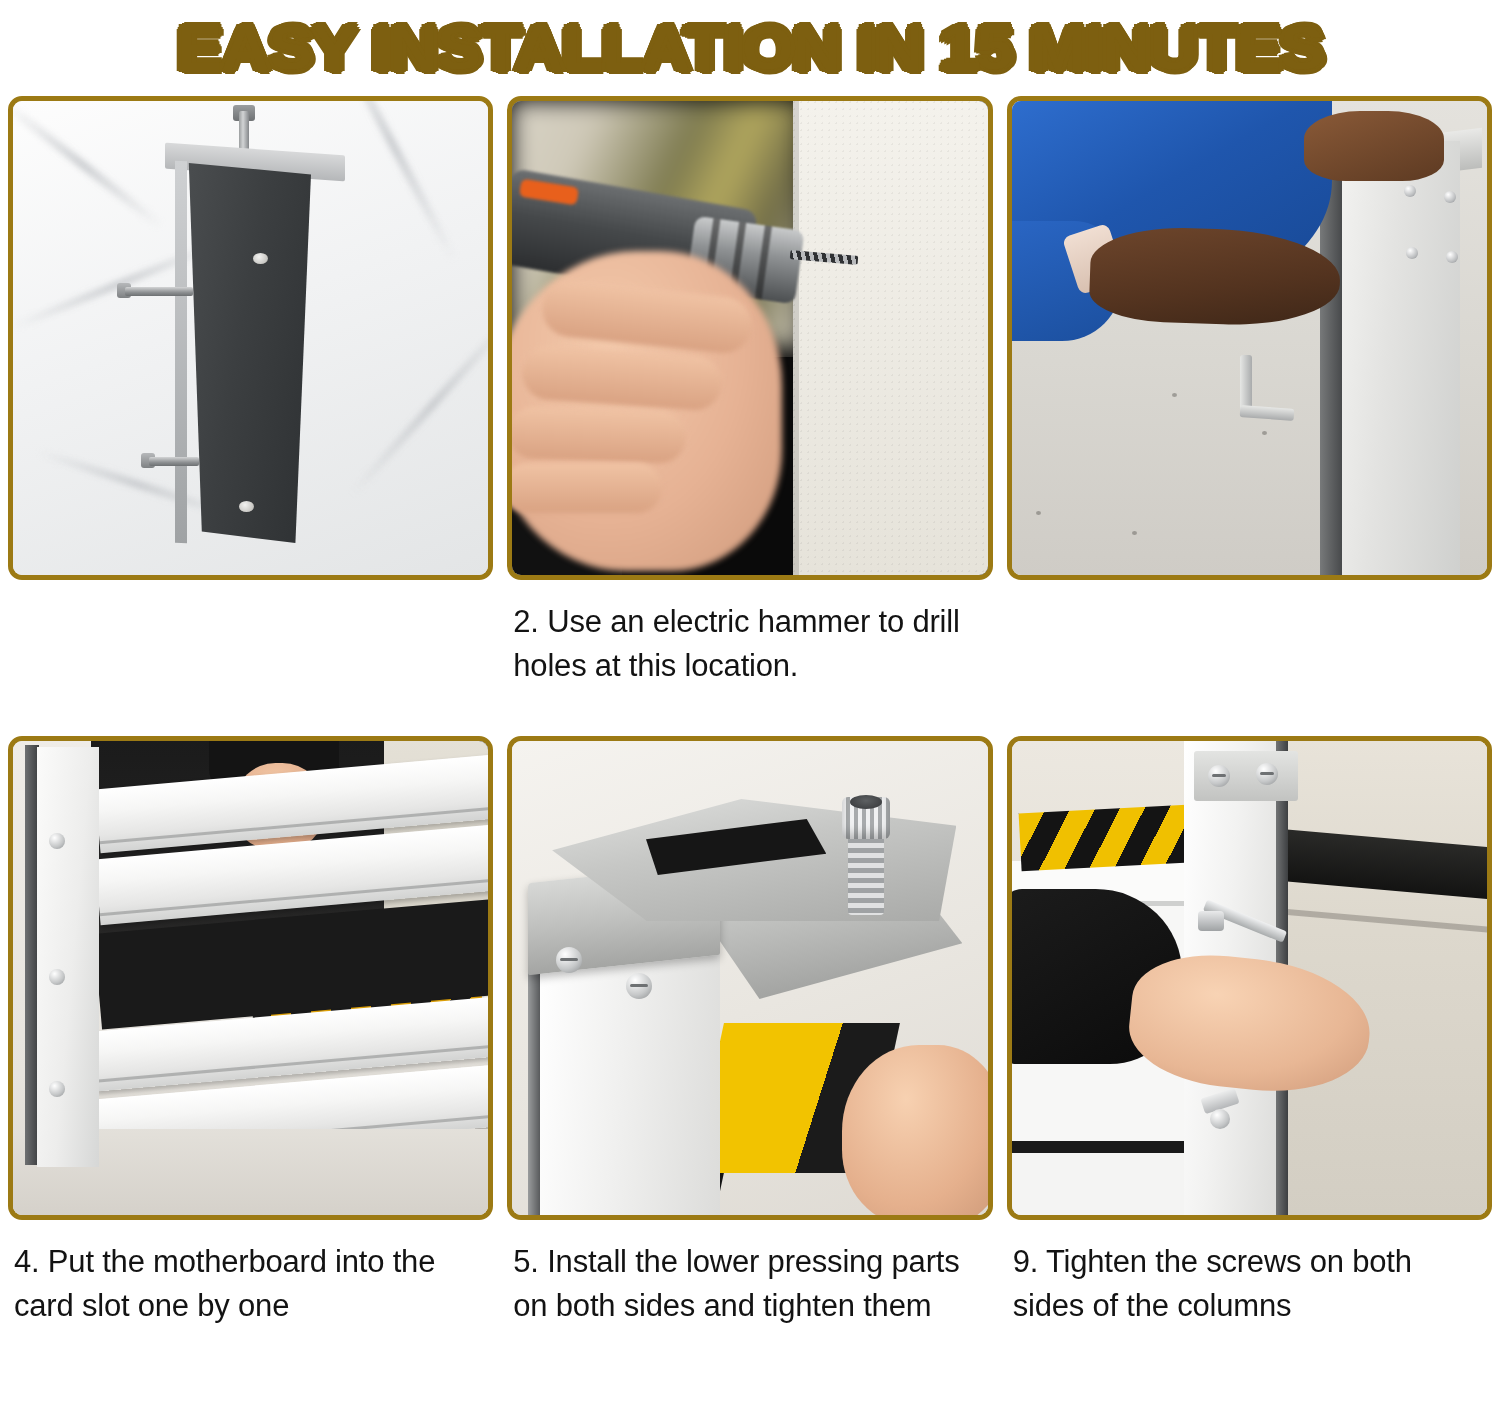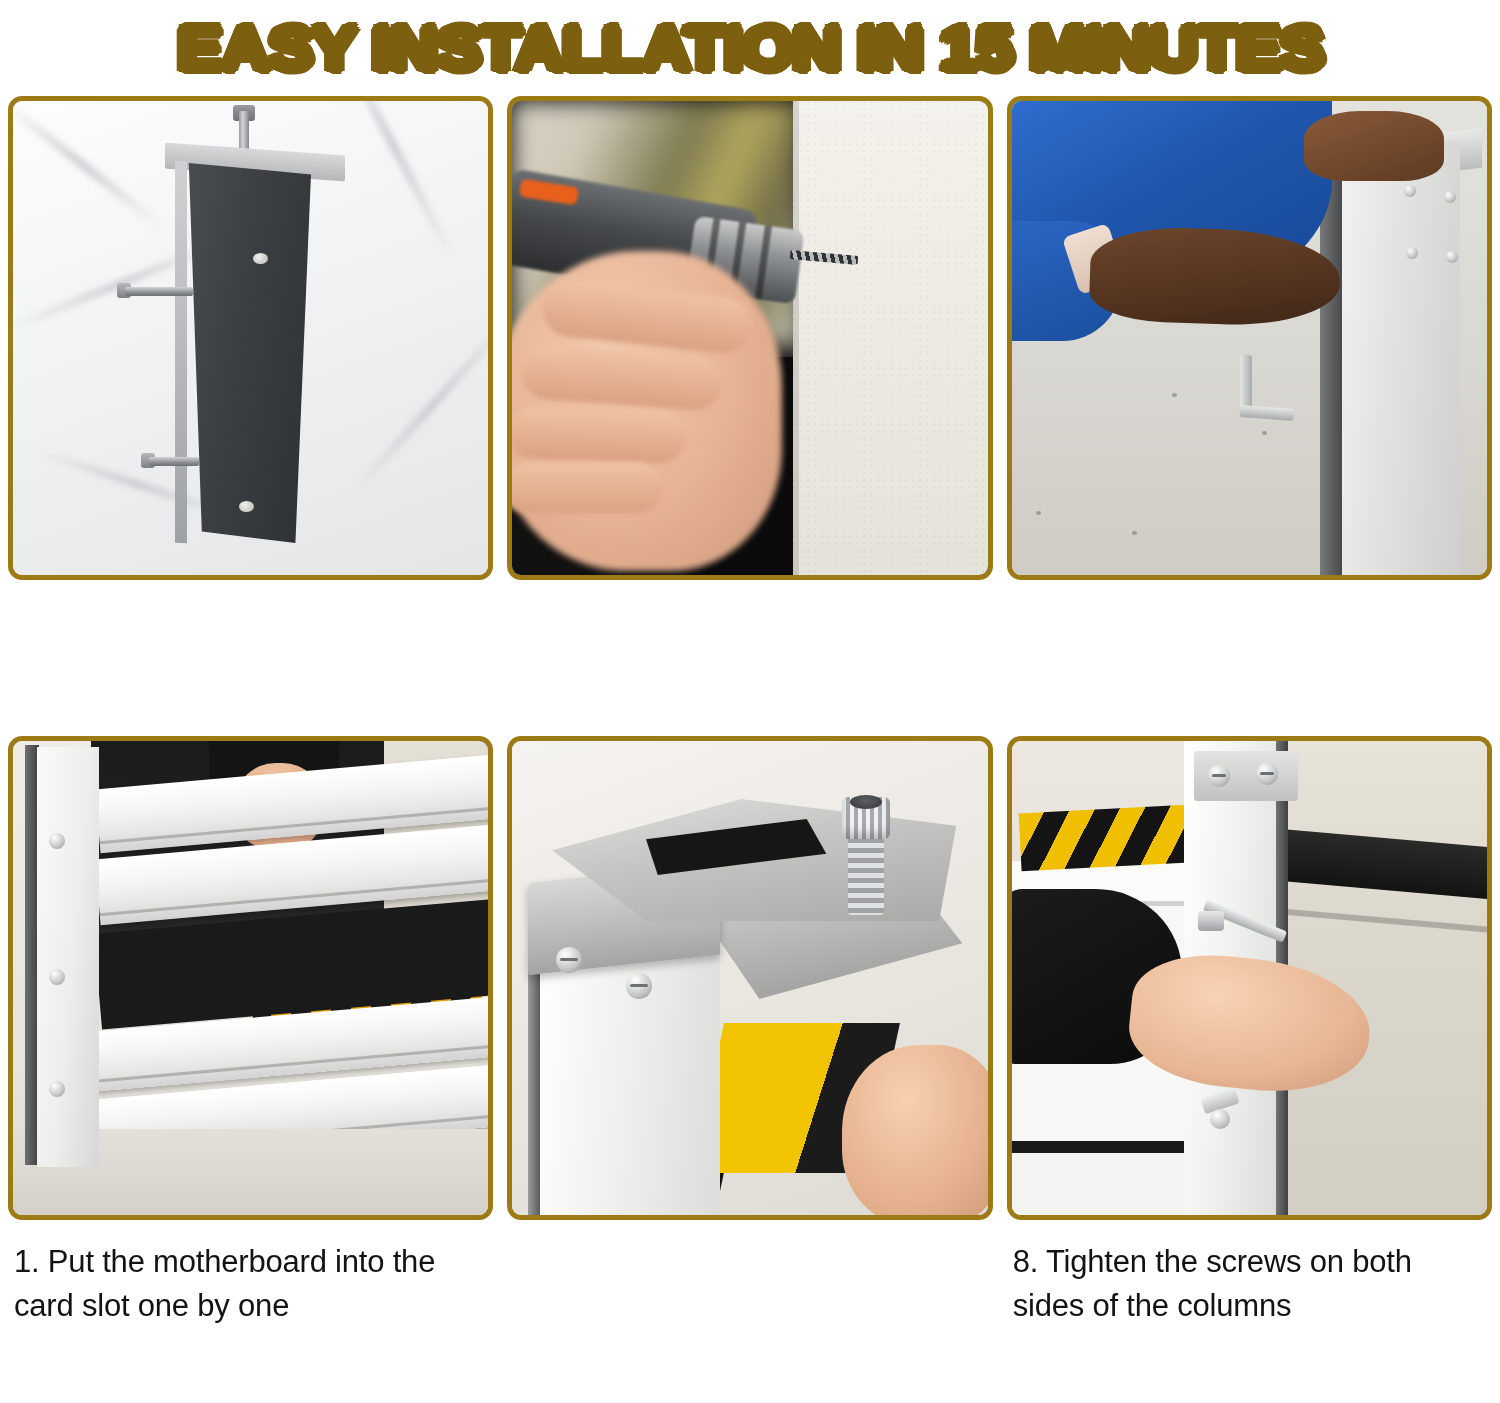--- a/index.html
+++ b/index.html
@@ -539,20 +539,21 @@
           <div class="p2-chuck-ring" style="left:70px;"></div>
         </div>
         <div class="p2-bit"></div>
         <div class="p2-hand"></div>
         <div class="p2-finger" style="left:30px;top:188px;width:210px;height:56px;transform:rotate(6deg);"></div>
         <div class="p2-finger" style="left:10px;top:250px;width:200px;height:54px;transform:rotate(4deg);"></div>
         <div class="p2-finger" style="left:-4px;top:308px;width:178px;height:52px;transform:rotate(2deg);"></div>
         <div class="p2-finger" style="left:-10px;top:362px;width:160px;height:50px;transform:rotate(0deg);"></div>
       </div>
     </div>
+    <div class="caption">2. Use an electric hammer to drill holes at this location.</div>
   </div>
 
   <div class="cell row1">
     <div class="photo-frame">
       <div class="photo">
         <div class="p3-floor"></div>
         <div class="p3-speck" style="left:160px;top:292px;"></div>
         <div class="p3-speck" style="left:24px;top:410px;"></div>
         <div class="p3-speck" style="left:250px;top:330px;"></div>
         <div class="p3-speck" style="left:120px;top:430px;"></div>
@@ -599,21 +600,21 @@
         </div>
         <div class="p4-gap" style="left:76px;top:404px;width:430px;height:12px;transform:rotate(-5deg);"></div>
         <div class="p4-floor"></div>
         <div class="p4-column-edge"></div>
         <div class="p4-column"></div>
         <div class="p4-col-screw" style="top:92px;"></div>
         <div class="p4-col-screw" style="top:228px;"></div>
         <div class="p4-col-screw" style="top:340px;"></div>
       </div>
     </div>
-    <div class="caption">1. Put the motherboard into the card slot one by one</div>
+    <div class="caption">4. Put the motherboard into the card slot one by one</div>
   </div>
 
   <div class="cell row2">
     <div class="photo-frame">
       <div class="photo">
         <div class="p5-bg"></div>
         <div class="p5-tape-black"></div>
         <div class="p5-tape"></div>
         <div class="p5-post-edge"></div>
         <div class="p5-post"></div>
@@ -622,20 +623,21 @@
         <div class="p5-bracket-front"></div>
         <div class="p5-bracket-top"></div>
         <div class="p5-slot"></div>
         <div class="p5-bolt-shaft"></div>
         <div class="p5-bolt-head"></div>
         <div class="p5-bolt-hole"></div>
         <div class="p5-screw" style="left:44px;top:206px;"></div>
         <div class="p5-screw" style="left:114px;top:232px;"></div>
       </div>
     </div>
+    <div class="caption">5. Install the lower pressing parts on both sides and tighten them</div>
   </div>
 
   <div class="cell row2">
     <div class="photo-frame">
       <div class="photo">
         <div class="p6-bg"></div>
         <div class="p6-wall-right"></div>
         <div class="p6-baseboard"></div>
         <div class="p6-floorline"></div>
         <div class="p6-boards"></div>
@@ -646,16 +648,16 @@
         <div class="p6-cap-screw" style="left:196px;top:24px;"></div>
         <div class="p6-cap-screw" style="left:244px;top:22px;"></div>
         <div class="p6-screw-low-tab"></div>
         <div class="p6-screw-low"></div>
         <div class="p6-sleeve"></div>
         <div class="p6-hand"></div>
         <div class="p6-allen"></div>
         <div class="p6-allen-head"></div>
       </div>
     </div>
-    <div class="caption">8. Tighten the screws on both sides of the columns</div>
+    <div class="caption">9. Tighten the screws on both sides of the columns</div>
   </div>
 
 </div>
 
 </body></html>

